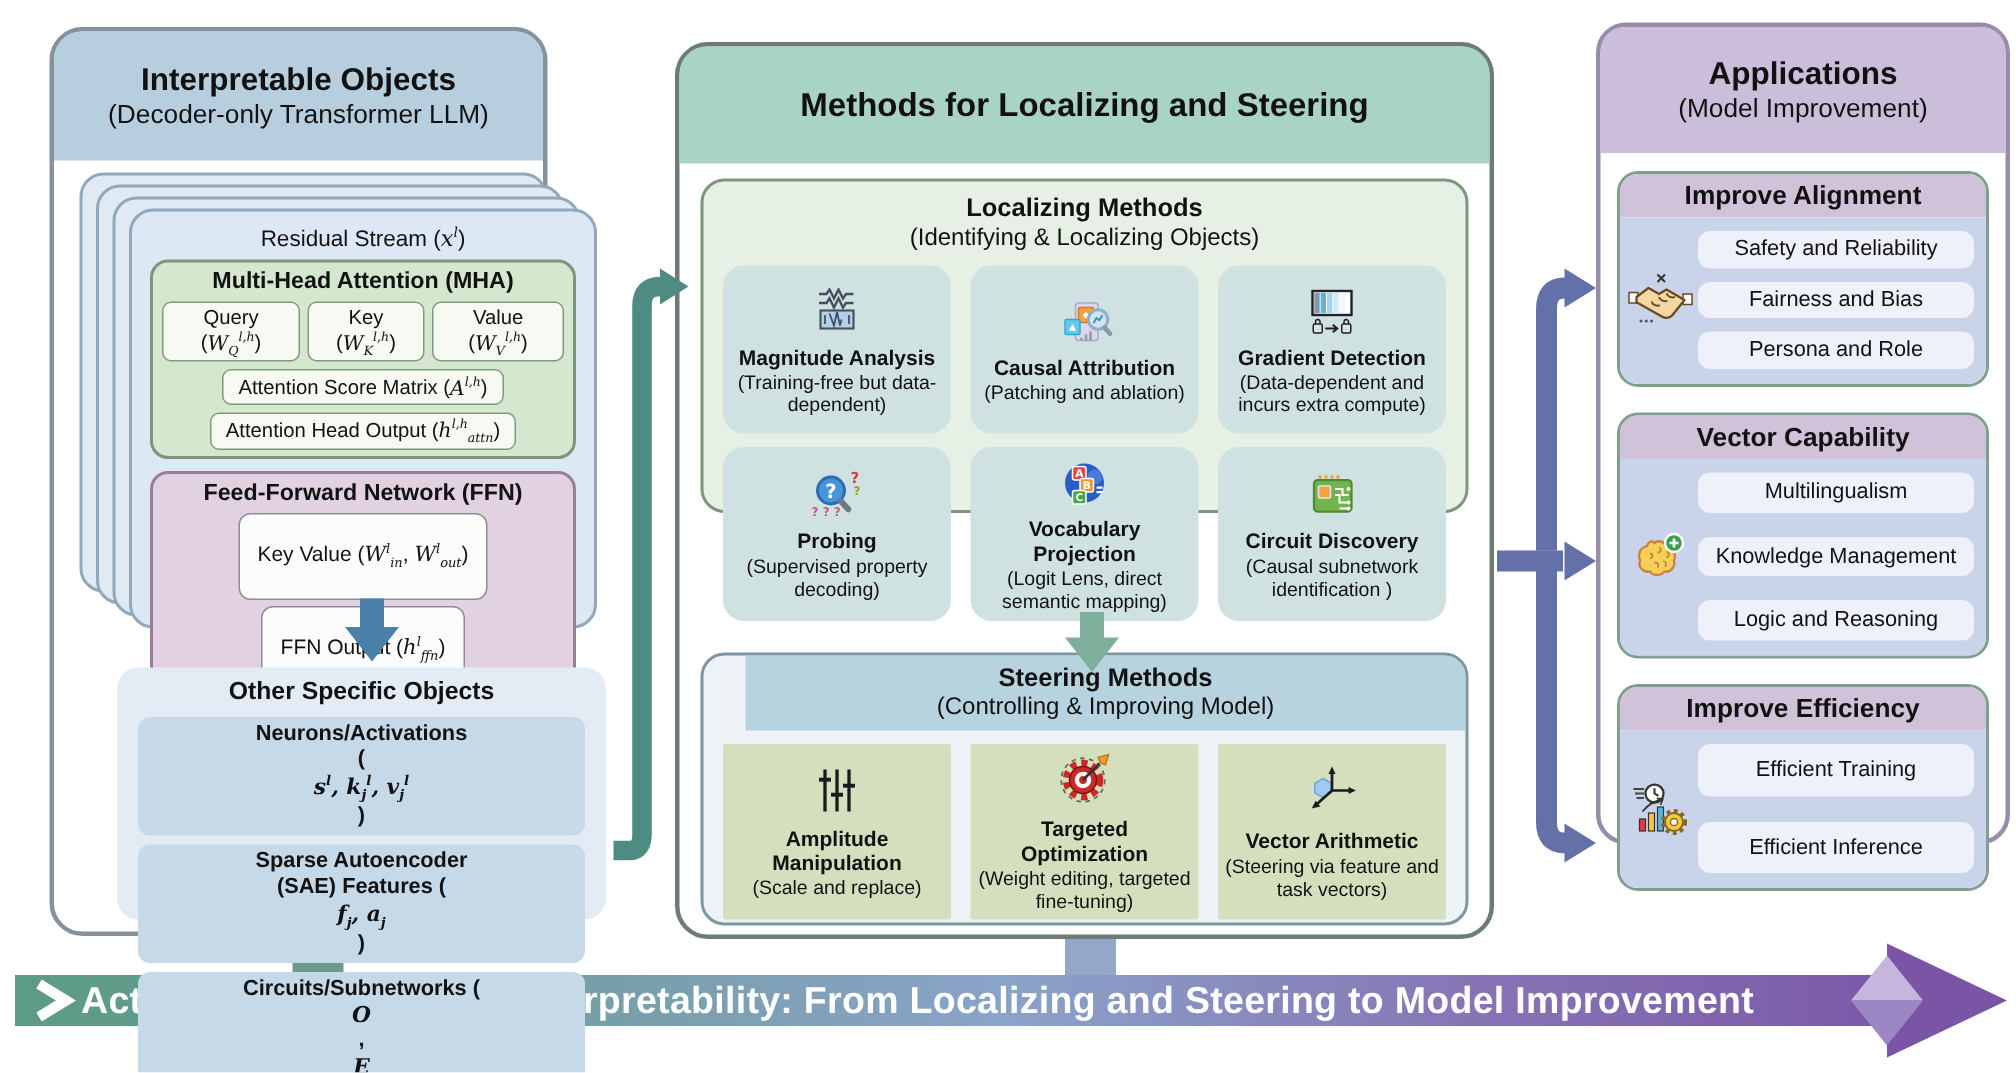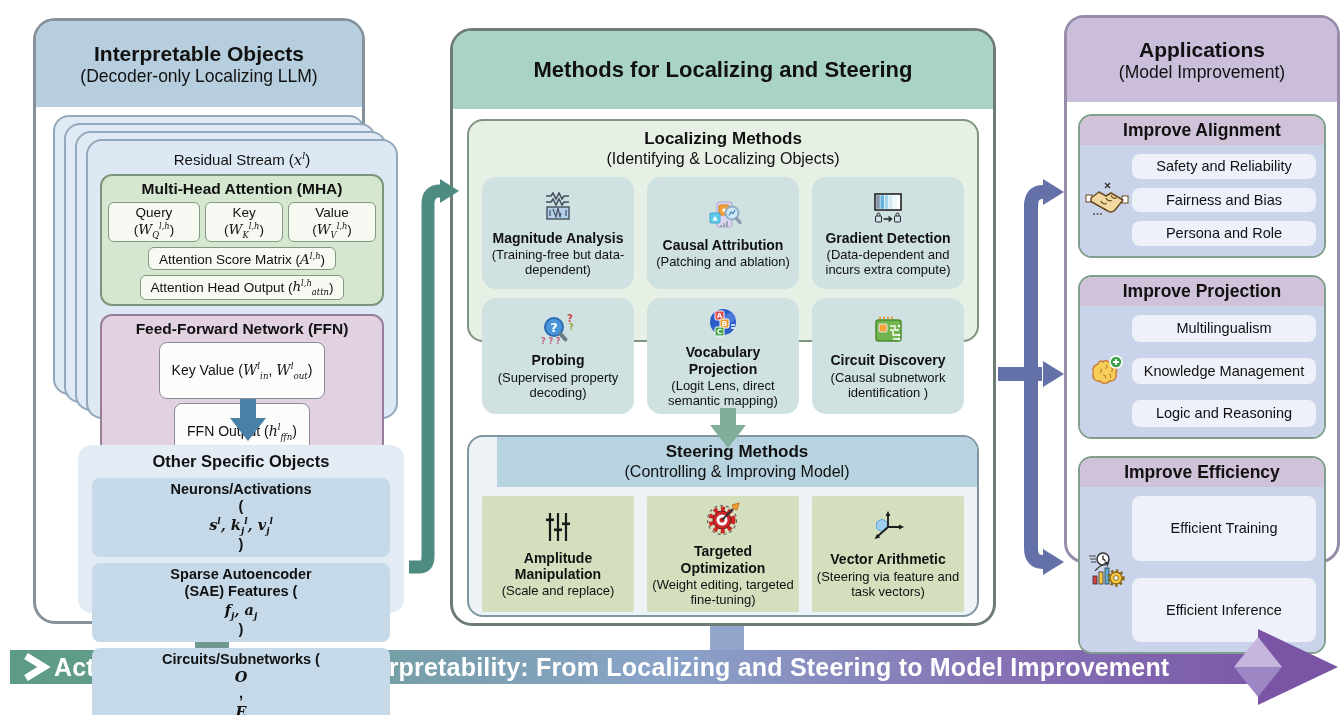--- a/index.html
+++ b/index.html
@@ -55,21 +55,21 @@
   
   .groups{position:absolute;left:0;top:84px;width:100%;box-sizing:border-box;padding:12px 11px;}
   .group{border:2px solid #7f9e8c;border-radius:14px;overflow:hidden;margin-bottom:17px;}
   .ghead{background:#cfc2d9;text-align:center;font-size:17.5px;font-weight:700;padding:4px 0;}
   .gbody{background:#c9d3e9;display:flex;align-items:center;padding:9px 8px 10px 2px;}
   .icon-col{width:50px;display:flex;align-items:center;justify-content:center;flex-shrink:0;}
   .items-col{flex:1;display:flex;flex-direction:column;}
   .gitem{background:#eef0fa;border-radius:8px;text-align:center;font-size:14.5px;line-height:1.15;}
   .g1 .items-col{gap:9px;} .g1 .gitem{padding:4px 2px;}
   .g2 .items-col{gap:16px;} .g2 .gitem{padding:5px 2px;}
-  .g3 .items-col{gap:17px;} .g3 .gitem{padding:24px 2px;}
+  .g3 .items-col{gap:17px;} .g3 .gitem{padding:9px 2px;}
   
   .stub{position:absolute;z-index:1;}
   .banner-bar{position:absolute;left:10px;top:650px;width:1268px;height:34px;z-index:1;
     background:linear-gradient(90deg,#5c9b85 0%,#6e9d9b 22%,#8aa3c8 52%,#8672b4 78%,#7a58a8 100%);
     display:flex;align-items:center;}
   .banner-text{margin-left:44px;font-size:25px;font-weight:700;color:#fff;white-space:nowrap;letter-spacing:0.2px;}
   #overlay{position:absolute;left:0;top:0;z-index:3;pointer-events:none;}
 </style>
 </head>
 <body>
@@ -82,21 +82,21 @@
   <div class="banner-bar">
     <svg width="40" height="34" style="position:absolute;left:6px;top:0;">
       <path d="M10 6 L28 17 L10 28" fill="none" stroke="#ffffff" stroke-width="7"></path>
     </svg>
     <div class="banner-text">Actionable Mechanistic Interpretability: From Localizing and Steering to Model Improvement</div>
   </div>
 
   <div class="panel panel-left">
     <div class="phead phead-left">
       <div class="ptitle">Interpretable Objects</div>
-      <div class="psub">(Decoder-only Localizing LLM)</div>
+      <div class="psub">(Decoder-only Transformer LLM)</div>
     </div>
 
     <div class="layer" style="left:17px;top:94px;"></div>
     <div class="layer" style="left:28px;top:102px;"></div>
     <div class="layer" style="left:39px;top:110px;"></div>
 
     <div class="card-front">
       <div class="resid">Residual Stream (<i>x<sup>l</sup></i>)</div>
 
       <div class="mha">
@@ -312,21 +312,21 @@
           </div>
           <div class="items-col">
             <div class="gitem">Safety and Reliability</div>
             <div class="gitem">Fairness and Bias</div>
             <div class="gitem">Persona and Role</div>
           </div>
         </div>
       </div>
 
       <div class="group g2">
-        <div class="ghead">Improve Projection</div>
+        <div class="ghead">Vector Capability</div>
         <div class="gbody">
           <div class="icon-col">
             <svg width="40" height="36" viewBox="0 0 40 36">
               <path d="M11 11 c-4.5 1 -6.5 5.5 -4.5 9.5 c-2 4 2 8.5 6.5 7.5 c2 3 7.5 3 9.5 0 c4.5 1 7.5 -3.5 6.5 -7.5 c2 -4.5 -1 -8.5 -5.5 -9.5 c-1 -3 -5.5 -4.5 -7.5 -2 c-2 -2 -4 -1 -5 2 z" fill="#f5cf58" stroke="#c8813a" stroke-width="1.5"></path>
               <path d="M13 16 c2.2 0 2.2 2.4 0 3.4 M19 12 c2.2 1 1.2 3.4 -1 3.4 M24 15 c2.2 0 2.2 3.4 0 3.4 M16 22 c2.2 0 3.2 1.2 2.2 3.4 M22 21 c2 .6 2.4 2.4 1 4" stroke="#c8813a" fill="none" stroke-width="1.2"></path>
               <circle cx="29" cy="9" r="6" fill="#3ba04a" stroke="#fff" stroke-width="1.6"></circle>
               <path d="M29 6 v6 M26 9 h6" stroke="#fff" stroke-width="1.8"></path>
             </svg>
           </div>
           <div class="items-col">

